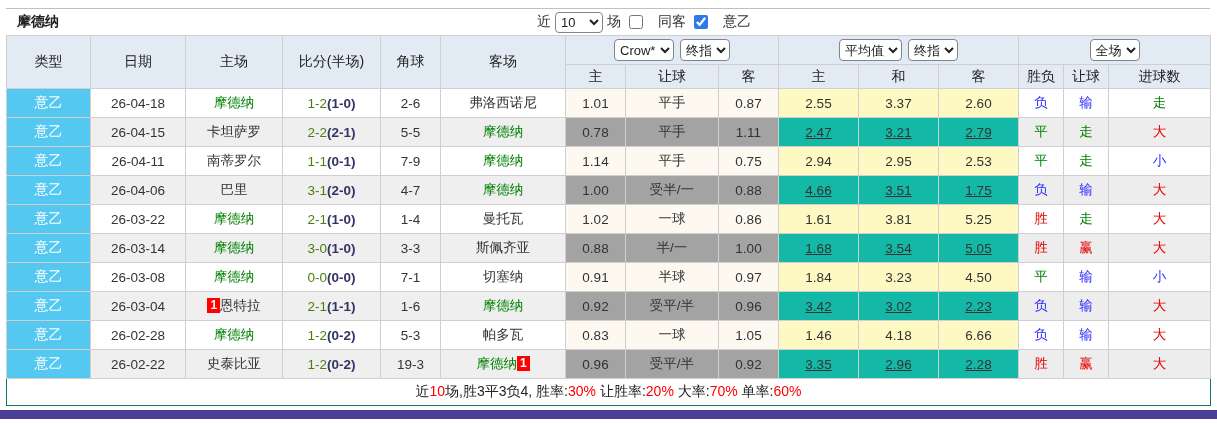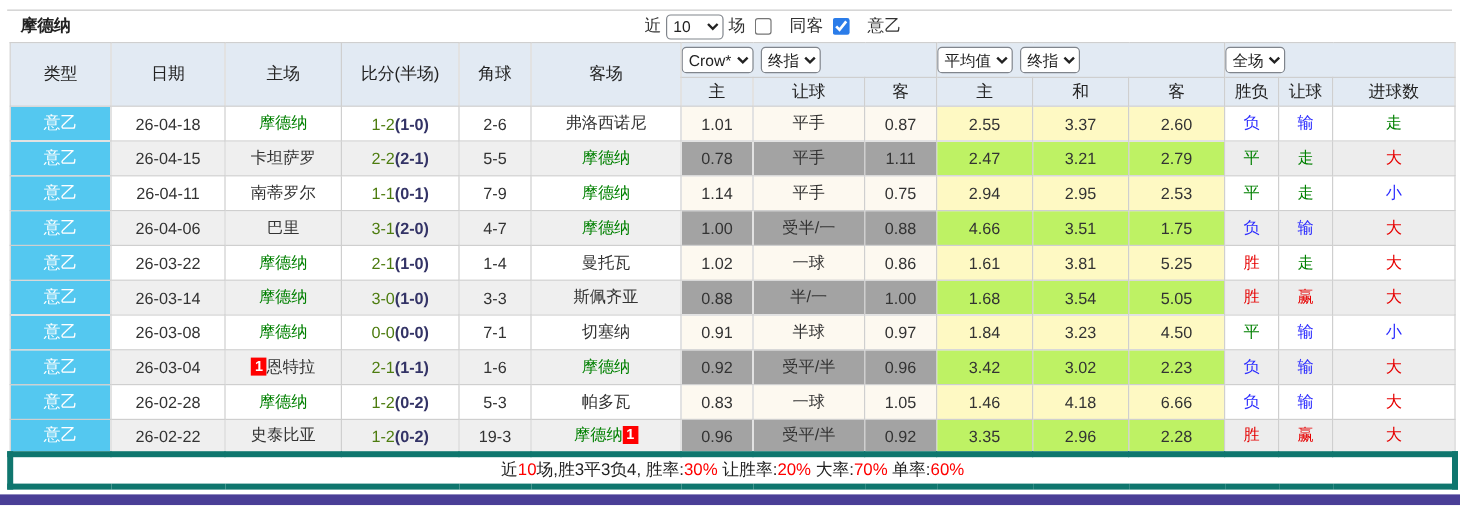--- a/index.html
+++ b/index.html
@@ -24,46 +24,46 @@
     background: #fff; padding: 0 1px;
   }
   .title-bar select { width: 48px; height: 21px; }
 
   
   table { border-collapse: collapse; table-layout: fixed; width: 1204px; padding-left: 14px; }
   th, td { border: 1px solid #cfcfcf; text-align: center; overflow: hidden; white-space: nowrap; }
   thead th { background: #e2eaf3; font-weight: normal; color:#222; font-size: 14px; }
   tr.group-row th { height: 29px; }
   tr.sub-row th { height: 24px; }
-  .sel-wrap { display:flex; align-items:center; gap:6px; }
+  .sel-wrap { display:flex; justify-content:center; align-items:center; gap:6px; }
 
   tbody td { height: 29px; font-size: 13.5px; }
   tr.odd  td { background: #ffffff; }
   tr.even td { background: #efefef; }
   tr.odd  td.c-type, tr.even td.c-type { background: #54c8f0; color: #fff; font-size:14px; }
   tr.odd  td.c-odds { background: #fdf9f0; }
   tr.even td.c-odds { background: #a3a3a3; }
   tr.odd  td.c-avg  { background: #fef9c3; }
-  tr.even td.c-avg  { background: #bef264; }
+  tr.even td.c-avg  { background: #14b8a6; text-decoration: underline; }
   tr.odd  td.c-res  { background: #ffffff; }
   tr.even td.c-res  { background: #ededed; }
 
   .t-red   { color: #e60000; }
   .t-green { color: #008000; }
   .t-blue  { color: #2b2bff; }
   .team-focus { color: #008000; }
   .score-ft { color: #4d7c0f; }
   .score-ht { color: #333366; font-weight: bold; }
   .badge {
     display:inline-block; background:#ff0000; color:#fff;
     font-size:12px; font-weight:bold; line-height:15px;
     padding:0 3px; vertical-align:1px;
   }
 
-  tfoot td { height: 27px; background:#fff; font-size: 14px; color:#222; border:5px solid #0f766e; }
+  tfoot td { height: 27px; background:#fff; font-size: 14px; color:#222; border:1px solid #0f766e; }
   .sum-red { color:#ff0000; }
 
   .bottom-bar { width: 1217px; height: 9px; margin-top: 4px; }
 </style>
 </head>
 <body>
 
 <div class="content">
 
   <div class="title-bar">

